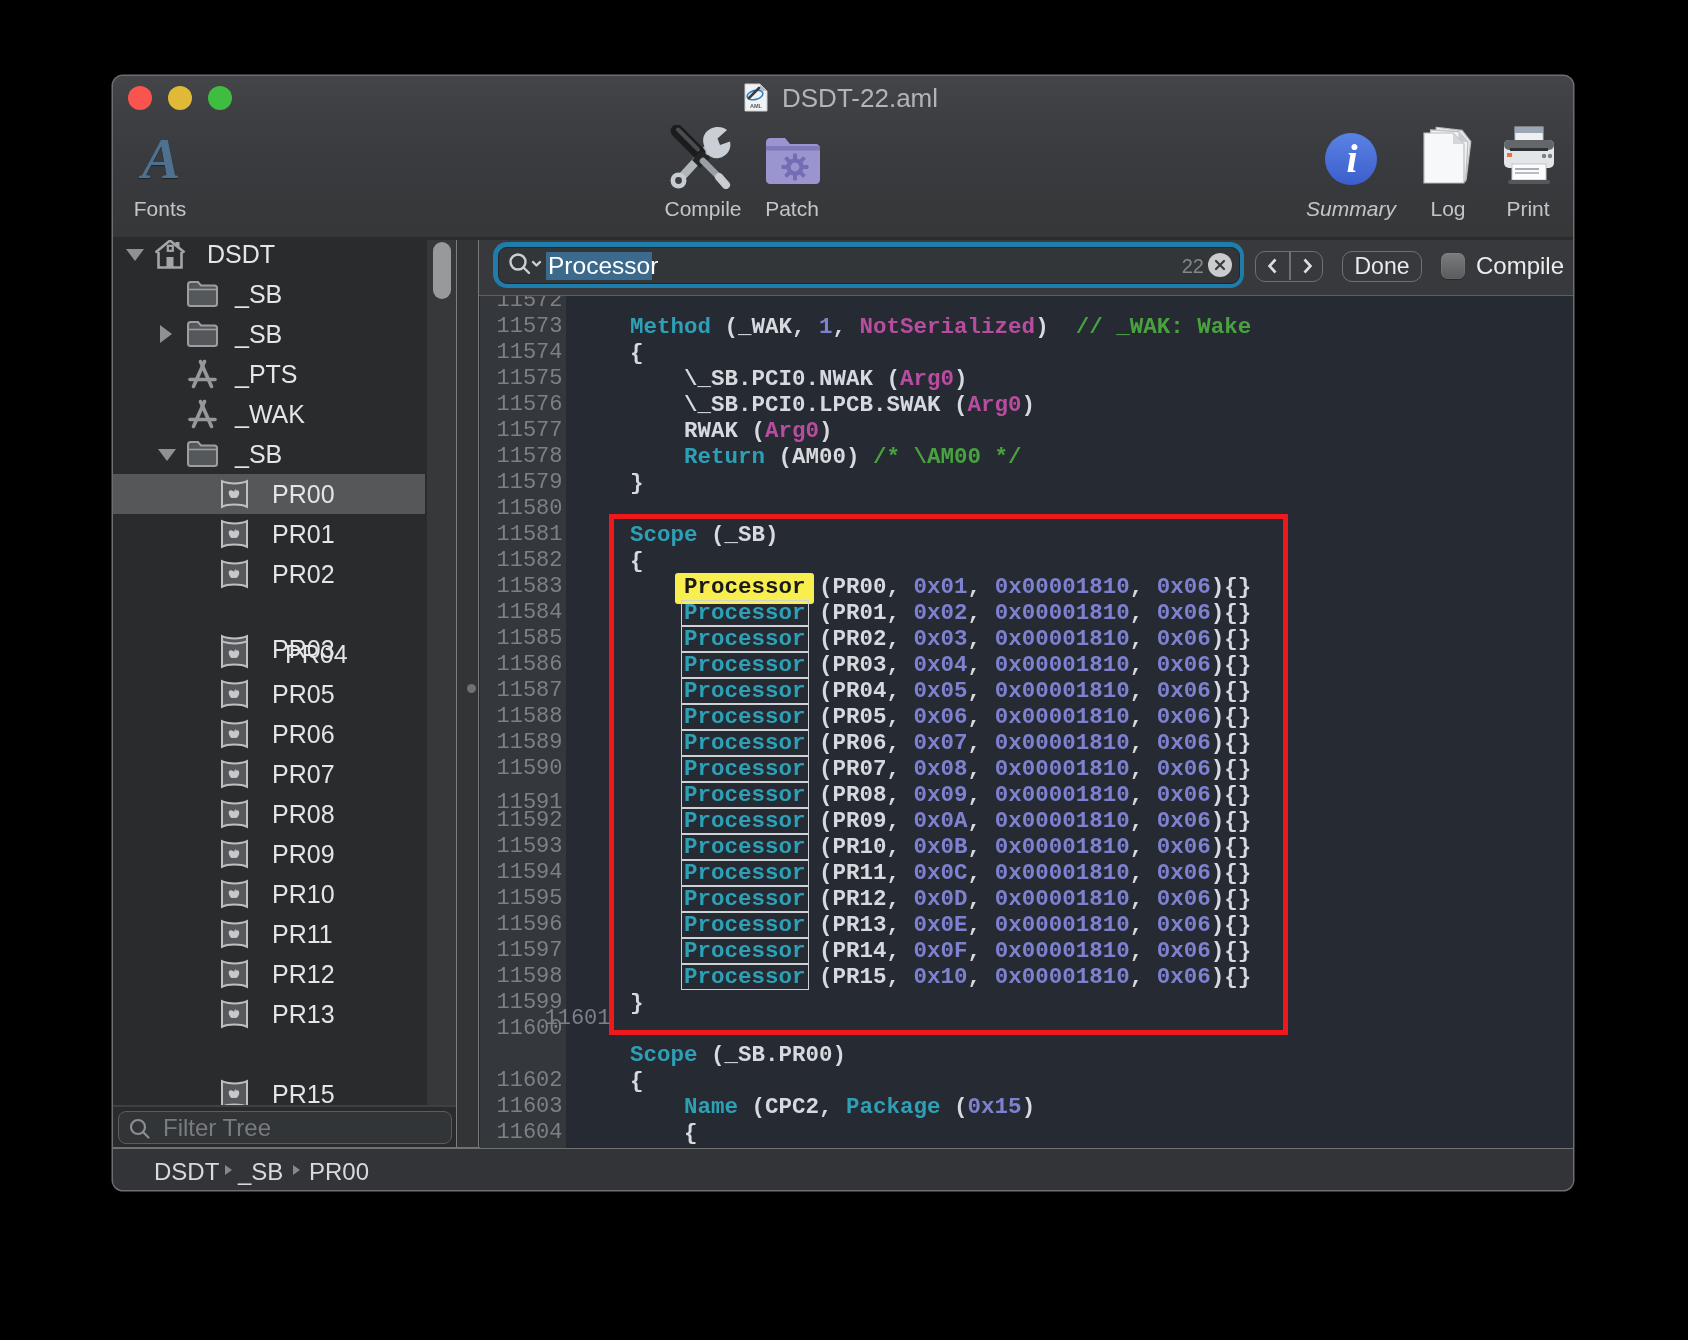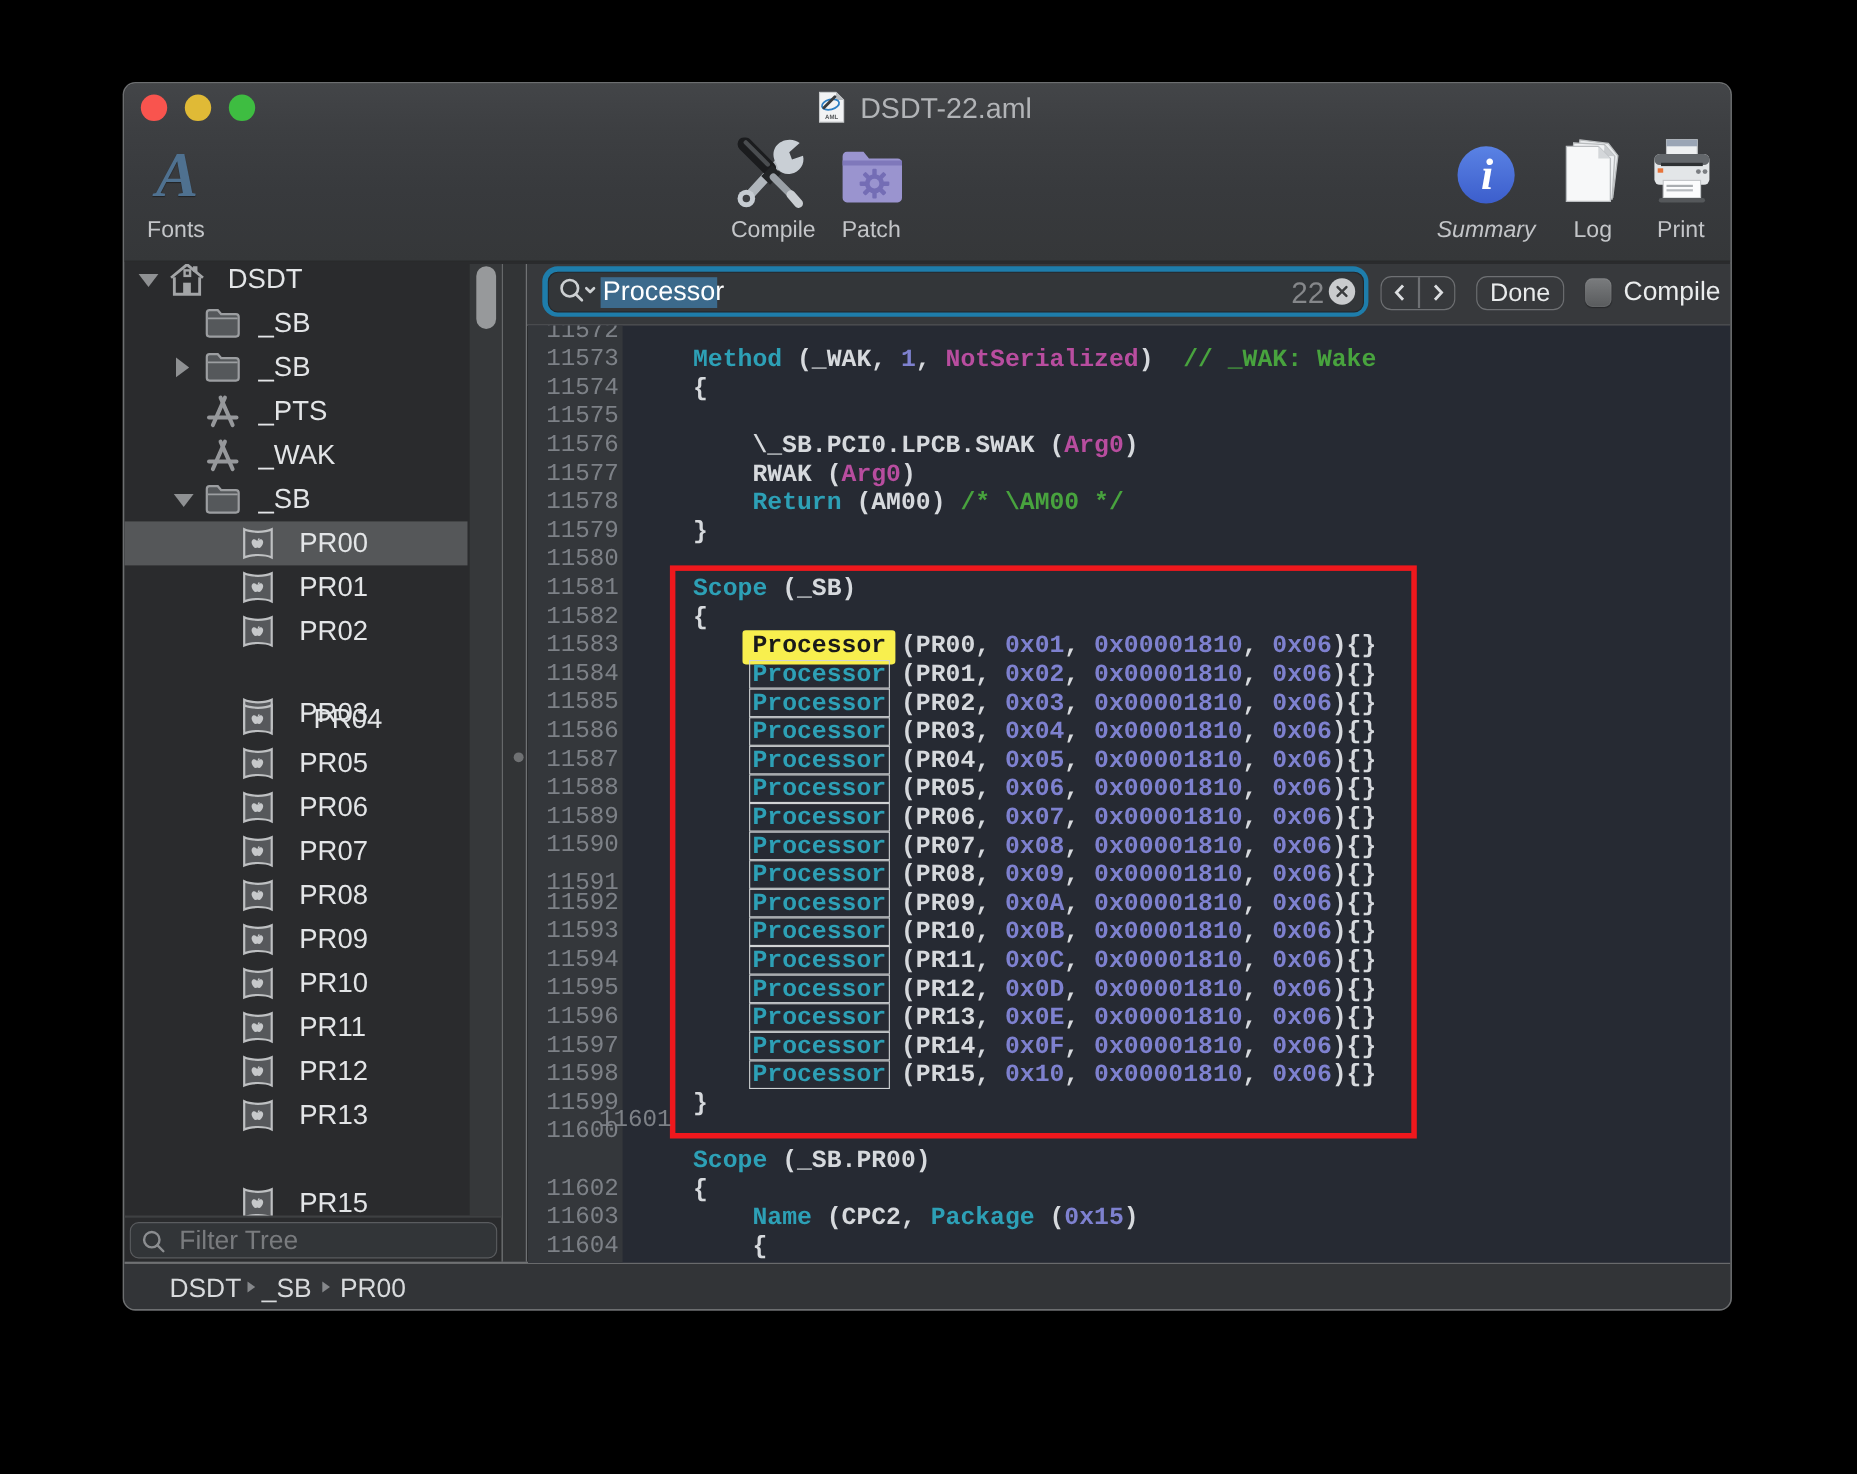--- a/index.html
+++ b/index.html
@@ -127,21 +127,21 @@
 <div class="abs" style="left:354px;top:608px;width:9px;height:9px;border-radius:50%;background:#6f7173;"></div>
 <div id="sfield">
       <div id="sfieldin"></div>
   <svg class="abs" style="left:14px;top:9px;" width="40" height="28" viewBox="0 0 40 28">
     <circle cx="11" cy="11" r="7.5" fill="none" stroke="#cdd0d2" stroke-width="2.4"></circle>
     <path d="M16.5 16.5 L22 22" stroke="#cdd0d2" stroke-width="2.4" stroke-linecap="round"></path>
     <path d="M26 11 L29.5 14.5 L33 11" fill="none" stroke="#cdd0d2" stroke-width="2.4" stroke-linecap="round" stroke-linejoin="round"></path>
   </svg>
   <div class="abs" style="left:53px;top:10px;width:106px;height:28px;background:#3c6a8c;"></div>
   <div class="abs" style="left:55px;top:10px;height:28px;line-height:28px;font-size:24.5px;color:#fff;">Processor</div>
-  <div class="abs" style="right:40px;top:10px;height:28px;line-height:28px;font-size:27px;color:#85878a;">22</div>
+  <div class="abs" style="right:40px;top:10px;height:28px;line-height:28px;font-size:20px;color:#85878a;">22</div>
   <div class="abs" style="right:12px;top:11px;width:24px;height:24px;border-radius:50%;background:#c9cbcd;"></div>
   <svg class="abs" style="right:17px;top:16px;" width="14" height="14" viewBox="0 0 15 15">
         <path d="M3.2 3.2 L11.8 11.8 M11.8 3.2 L3.2 11.8" stroke="#3a3c3e" stroke-width="2.4" stroke-linecap="round"></path>
       </svg>
 </div>
 <div class="seg" style="left:1142px;width:68px;">
   <div class="abs" style="left:33px;top:0;width:1.5px;height:28px;background:#6e7073;"></div>
   <svg class="abs" style="left:8px;top:5px;" width="18" height="18" viewBox="0 0 18 18">
         <path d="M11.5 2.5 L5.5 9 L11.5 15.5" fill="none" stroke="#dcdee0" stroke-width="2.6"></path>
       </svg>
@@ -427,20 +427,21 @@
 <div class="ln" style="top:642px;">11597</div>
 <div class="ln" style="top:668px;">11598</div>
 <div class="ln" style="top:694px;">11599</div>
 <div class="ln" style="top:720px;">11600</div>
 <div class="ln" style="top:710px;margin-left:48px;">11601</div>
 <div class="ln" style="top:772px;">11602</div>
 <div class="ln" style="top:798px;">11603</div>
 <div class="ln" style="top:824px;">11604</div>
 <div class="cl" style="top:18px;">    <span class="k">Method</span> (_WAK, <span class="n">1</span>, <span class="m">NotSerialized</span>)  <span class="c">// _WAK: Wake</span></div>
 <div class="cl" style="top:44px;">    {</div>
+<div class="cl" style="top:70px;">        \_SB.PCI0.NWAK (<span class="m">Arg0</span>)</div>
 <div class="cl" style="top:96px;">        \_SB.PCI0.LPCB.SWAK (<span class="m">Arg0</span>)</div>
 <div class="cl" style="top:122px;">        RWAK (<span class="m">Arg0</span>)</div>
 <div class="cl" style="top:148px;">        <span class="k">Return</span> (AM00) <span class="c">/* \AM00 */</span></div>
 <div class="cl" style="top:174px;">    }</div>
 <div class="cl" style="top:226px;">    <span class="k">Scope</span> (_SB)</div>
 <div class="cl" style="top:252px;">    {</div>
 <div class="cl" style="top:278px;">        <span style="color:#1a1a1a;">Processor</span> (PR00, <span class="n">0x01</span>, <span class="n">0x00001810</span>, <span class="n">0x06</span>){}</div>
 <div class="cl" style="top:304px;">        <span class="k">Processor</span> (PR01, <span class="n">0x02</span>, <span class="n">0x00001810</span>, <span class="n">0x06</span>){}</div>
 <div class="cl" style="top:330px;">        <span class="k">Processor</span> (PR02, <span class="n">0x03</span>, <span class="n">0x00001810</span>, <span class="n">0x06</span>){}</div>
 <div class="cl" style="top:356px;">        <span class="k">Processor</span> (PR03, <span class="n">0x04</span>, <span class="n">0x00001810</span>, <span class="n">0x06</span>){}</div>

